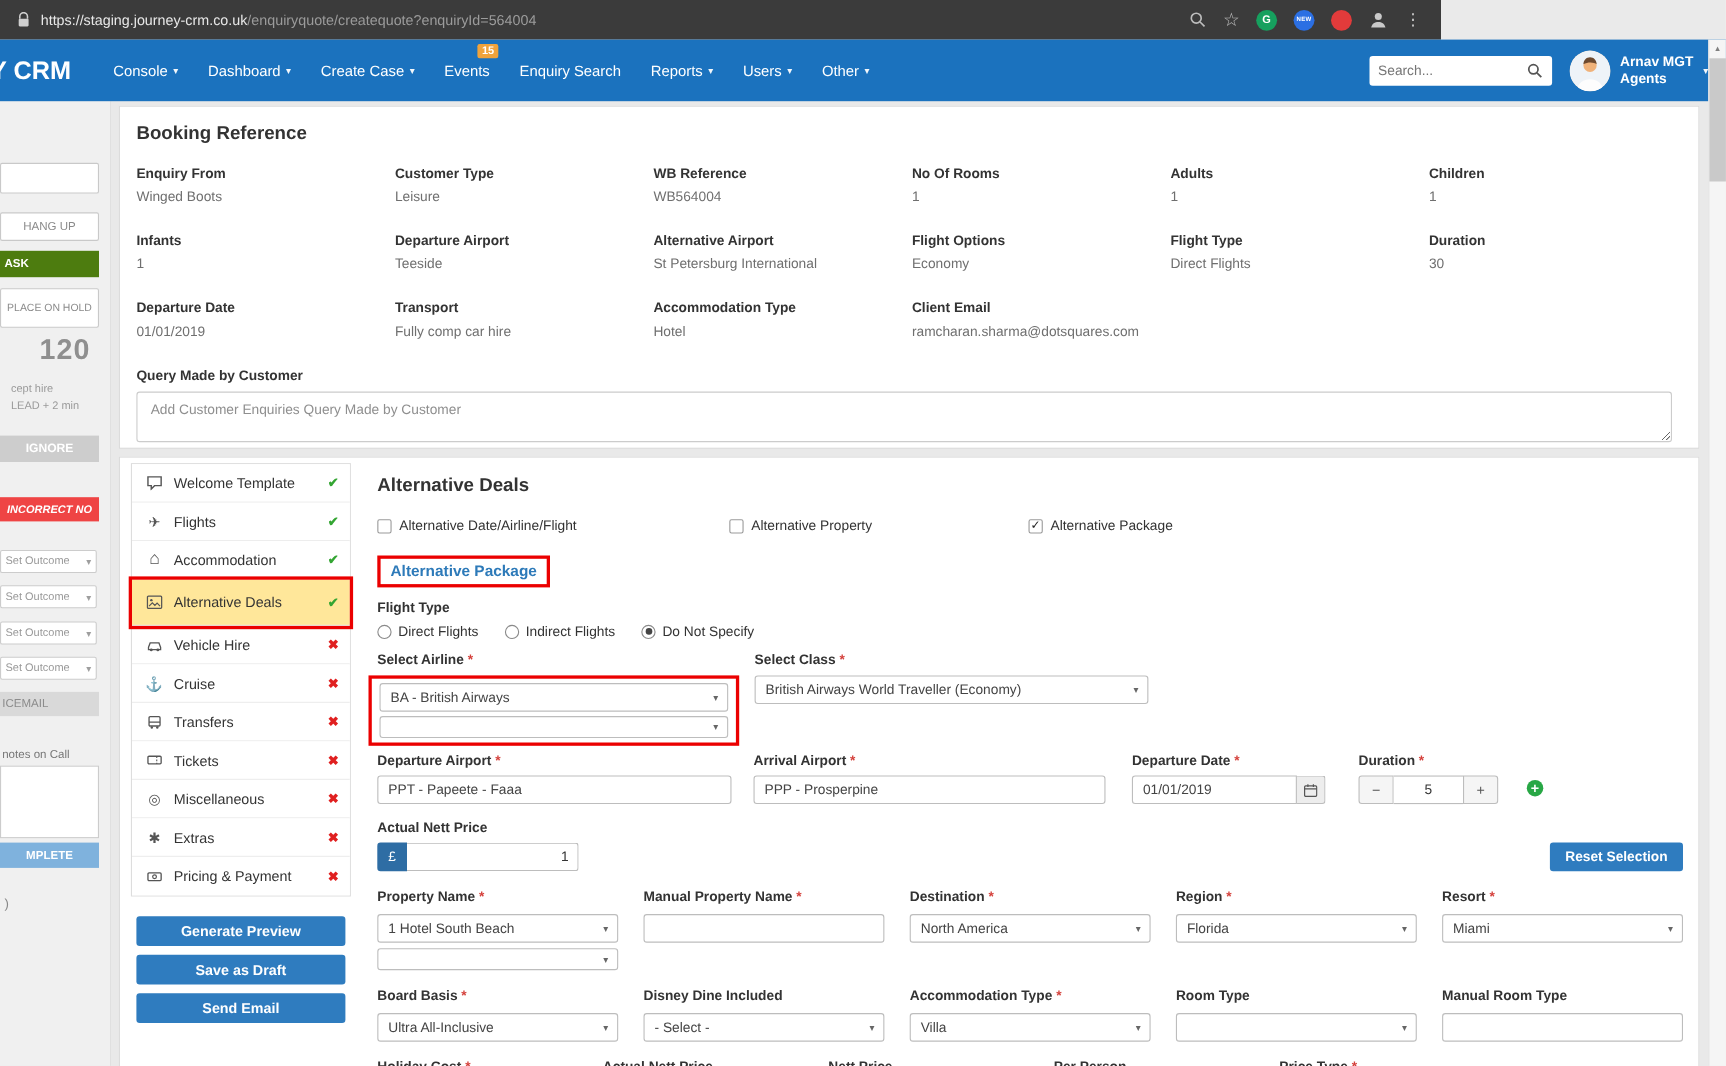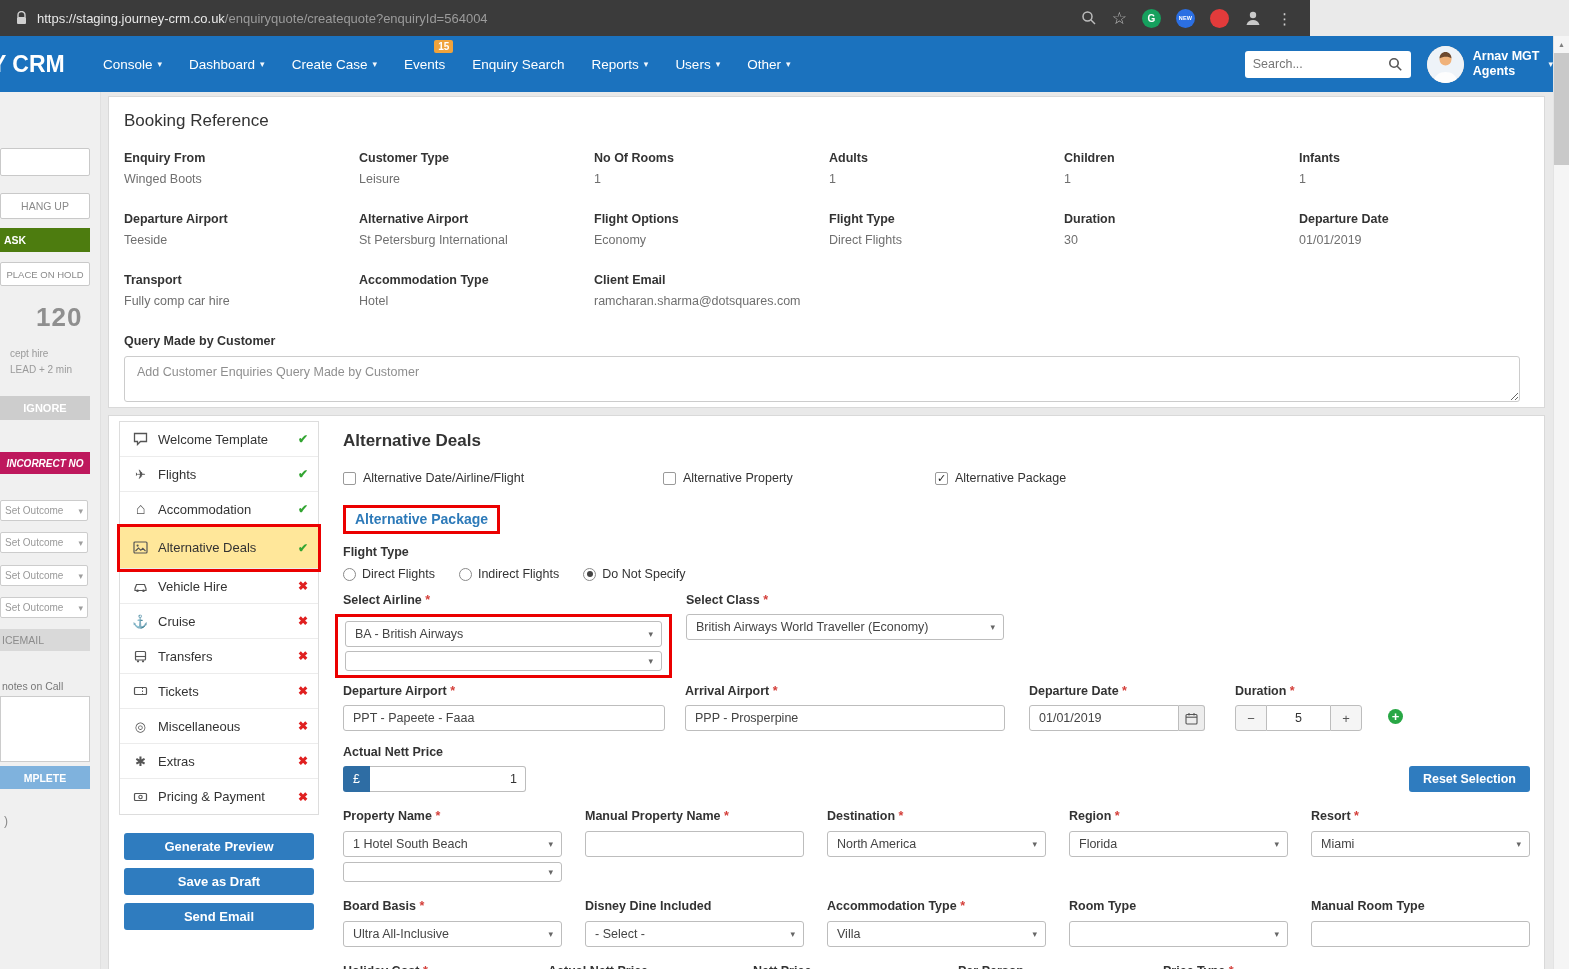--- a/index.html
+++ b/index.html
@@ -33,32 +33,32 @@
   .avatar{width:37px;height:37px;border-radius:50%;background:#fde3c8;overflow:hidden;display:flex;align-items:flex-end;justify-content:center;}
   .user-text{font-size:12.5px;font-weight:bold;line-height:1.2;}
   
   .call-panel{position:absolute;left:0;top:92px;width:101px;bottom:0;background:#f0f0f0;overflow:hidden;z-index:3;border-right:1px solid #e0e0e0;}
   .cp-abs{position:absolute;left:0;width:90px;}
   .cp-btn-white{background:#fff;border:1px solid #c9c9c9;border-radius:2px;color:#8a8a8a;font-size:10.5px;display:flex;align-items:center;justify-content:center;cursor:pointer;}
   .cp-yellow{background:#4d7c0f;color:#fff;font-size:10.5px;font-weight:bold;display:flex;align-items:center;padding-left:4px;cursor:pointer;}
   .cp-timer{color:#8f8f8f;font-size:26px;font-weight:bold;letter-spacing:1px;padding-left:36px;}
   .cp-note{color:#9a9a9a;font-size:10px;padding-left:10px;white-space:nowrap;}
   .cp-ignore{background:#cdcdcd;color:#fff;font-weight:bold;font-size:11px;display:flex;align-items:center;justify-content:center;cursor:pointer;}
-  .cp-incorrect{background:#be185d;color:#fff;font-style:italic;font-weight:bold;font-size:10px;display:flex;align-items:center;justify-content:center;}
+  .cp-incorrect{background:#ef4444;color:#fff;font-style:italic;font-weight:bold;font-size:10px;display:flex;align-items:center;justify-content:center;}
   .cp-select{background:#fff;border:1px solid #ccc;border-radius:2px;color:#999;font-size:10px;display:flex;align-items:center;justify-content:space-between;padding:0 4px;cursor:pointer;height:21px;}
   .cp-gray{background:#d9d9d9;color:#8c8c8c;font-size:10.5px;display:flex;align-items:center;padding-left:2px;}
   .cp-notes-label{color:#777;font-size:10.5px;padding-left:2px;}
   .cp-notes-box{background:#fff;border:1px solid #ccc;}
   .cp-complete{background:#7fb2dd;color:#fff;font-weight:bold;font-size:10.5px;display:flex;align-items:center;justify-content:center;cursor:pointer;}
   .cp-paren{color:#888;font-size:12px;padding-left:4px;}
   
   .main{position:absolute;left:101px;top:92px;right:16px;bottom:0;background:#e9e9e9;overflow:hidden;}
   .card{background:#fff;border:1px solid #d9d9d9;}
   .card1{margin:4px 8px 0 7px;height:312px;padding:14px 24px 0 15px;}
-  .bk-title{font-size:17px;font-weight:normal;color:#333;}
+  .bk-title{font-size:17px;font-weight:bold;color:#333;}
   .bk-grid{display:grid;grid-template-columns:repeat(6,1fr);column-gap:14px;margin-top:20px;}
   .bk-cell{margin-bottom:26px;}
   .bk-cell.span-full{grid-column:1 / -1;margin-bottom:0;}
   .bk-label{font-size:12.5px;font-weight:bold;color:#333;margin-bottom:7px;}
   .bk-value{font-size:12.5px;color:#6f6f6f;}
   textarea.query{width:100%;height:46px;border:1px solid #ccc;border-radius:3px;padding:8px 12px;font-family:"Liberation Sans",sans-serif;font-size:12.5px;color:#701a75;resize:vertical;margin-top:1px;}
   textarea.query::placeholder{color:#8f8f8f;}
   .card2{margin:7px 8px 0 7px;height:700px;display:flex;padding:5px 12px 0 10px;}
   
   .side-menu{width:200px;flex:0 0 200px;}
@@ -89,21 +89,21 @@
   .radio.sel::after{content:"";position:absolute;left:2.5px;top:2.5px;right:2.5px;bottom:2.5px;background:#444;border-radius:50%;}
   .form-row{display:flex;margin-top:12px;}
   .fld-label{margin-bottom:7px;display:block;}
   .select,.input{height:26px;border:1px solid #bdbdbd;border-radius:3px;background:#fff;font-size:12.5px;color:#444;display:flex;align-items:center;padding:0 9px;position:relative;cursor:pointer;}
   .select{padding-right:24px;}
   .sel-caret{position:absolute;right:8px;color:#666;font-size:9px;top:50%;transform:translateY(-50%);}
   .col-airline{width:343px;}
   .red-box{border:3px solid #eb0000;width:337px;margin-left:-8px;padding:4px 7px;margin-top:2px;}
   .red-box .select{width:100%;}
   .red-box .select.small{height:20px;margin-top:4px;}
-  .col-class{width:343px;} .col-class .select{width:318px;}
+  .col-class{width:343px;} .col-class .select{width:358px;}
   .col-dep{width:342px;} .col-dep .input{width:322px;}
   .col-arr{width:344px;} .col-arr .input{width:320px;}
   .col-date{width:206px;}
   .date-group{display:flex;width:176px;}
   .date-group .input{width:150px;border-radius:3px 0 0 3px;cursor:text;}
   .date-addon{width:26px;height:26px;border:1px solid #bdbdbd;border-left:0;border-radius:0 3px 3px 0;background:#ededed;display:flex;align-items:center;justify-content:center;cursor:pointer;}
   .stepper{display:flex;}
   .step-btn{width:32px;height:26px;border:1px solid #bdbdbd;background:#f5f5f5;display:flex;align-items:center;justify-content:center;font-size:13px;color:#555;cursor:pointer;}
   .step-btn.minus{border-radius:3px 0 0 3px;}
   .step-btn.plus{border-radius:0 3px 3px 0;}
@@ -216,21 +216,21 @@
       </span>
       <span class="caret">▾</span>
     </div>
   </div>
 </div>
 
 <div class="call-panel">
   <div class="cp-abs cp-btn-white" style="top:56px;height:28px;background:#fff;border-radius:2px;"></div>
   <div class="cp-abs cp-btn-white" style="top:101px;height:26px;">HANG UP</div>
   <div class="cp-abs cp-yellow" style="top:136px;height:24px;">ASK</div>
-  <div class="cp-abs cp-btn-white" style="top:170px;height:24px;font-size:9.5px;">PLACE ON HOLD</div>
+  <div class="cp-abs cp-btn-white" style="top:170px;height:36px;font-size:9.5px;">PLACE ON HOLD</div>
   <div class="cp-abs cp-timer" style="top:210px;">120</div>
   <div class="cp-abs cp-note" style="top:256px;">cept hire</div>
   <div class="cp-abs cp-note" style="top:272px;">LEAD + 2 min</div>
   <div class="cp-abs cp-ignore" style="top:304px;height:24px;">IGNORE</div>
   <div class="cp-abs cp-incorrect" style="top:360px;height:22px;">INCORRECT NO</div>
   <div class="cp-abs cp-select" style="top:408px;width:88px;">
       <span>Set Outcome</span>
       <span class="caret" style="color:#999;">▾</span>
     </div>
   <div class="cp-abs cp-select" style="top:440px;width:88px;">
@@ -257,20 +257,24 @@
   <div class="card card1">
     <div class="bk-title">Booking Reference</div>
     <div class="bk-grid">
       <div class="bk-cell">
           <div class="bk-label">Enquiry From</div>
           <div class="bk-value">Winged Boots</div>
         </div>
       <div class="bk-cell">
           <div class="bk-label">Customer Type</div>
           <div class="bk-value">Leisure</div>
+        </div>
+      <div class="bk-cell">
+          <div class="bk-label">WB Reference</div>
+          <div class="bk-value">WB564004</div>
         </div>
       <div class="bk-cell">
           <div class="bk-label">No Of Rooms</div>
           <div class="bk-value">1</div>
         </div>
       <div class="bk-cell">
           <div class="bk-label">Adults</div>
           <div class="bk-value">1</div>
         </div>
       <div class="bk-cell">

